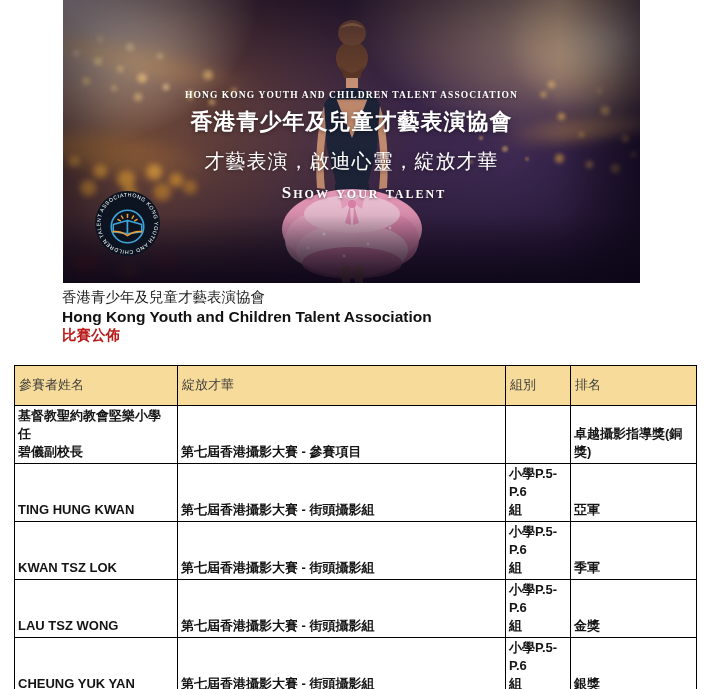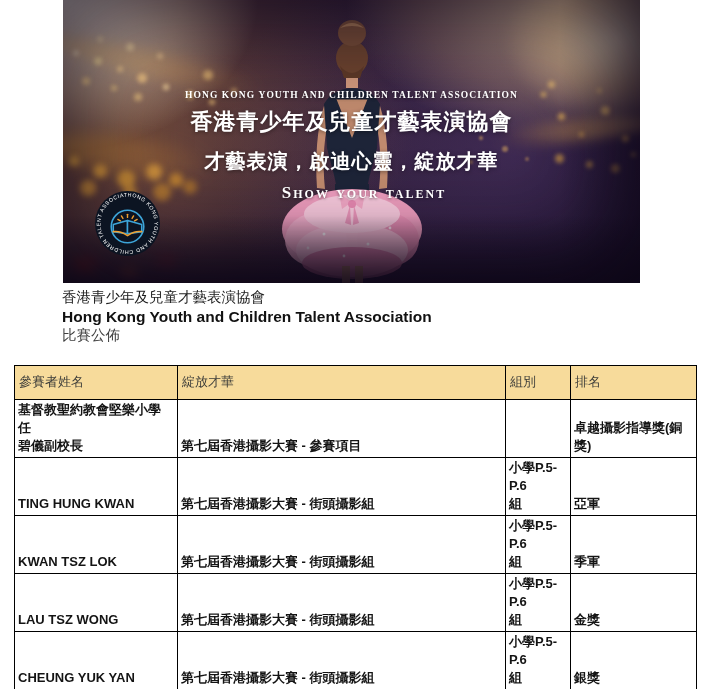--- a/index.html
+++ b/index.html
@@ -61,39 +61,39 @@
     background:
       linear-gradient(to bottom, rgba(14,8,24,0) 76%, rgba(14,8,24,.8) 100%),
       linear-gradient(to right, rgba(14,8,24,0) 86%, rgba(16,9,26,.45) 100%); }
 
   .girl-svg{ position:absolute; left:209px; top:16px; width:160px; height:267px; }
 
   .banner-text{ position:absolute; left:0; top:90px; width:100%; text-align:center; color:#fff; z-index:5; }
   .bt-assoc{ font-family:"Liberation Serif","DejaVu Serif",serif; font-weight:bold;
     font-size:9.5px; letter-spacing:1.1px; margin-bottom:7px; text-shadow:0 1px 3px rgba(0,0,0,.5); }
   .bt-title{ font-size:22px; font-weight:bold; letter-spacing:1px; margin-bottom:11px; text-shadow:0 1px 4px rgba(0,0,0,.45); }
-  .bt-tagline{ font-size:20px; font-weight:bold; letter-spacing:1px; margin-bottom:8px; text-shadow:0 1px 4px rgba(0,0,0,.45); }
+  .bt-tagline{ font-size:20px; font-weight:normal; letter-spacing:1px; margin-bottom:8px; text-shadow:0 1px 4px rgba(0,0,0,.45); }
   .bt-show{ font-family:"Liberation Serif","DejaVu Serif",serif; font-variant:small-caps; font-weight:bold;
     font-size:17px; letter-spacing:2px; text-shadow:0 1px 3px rgba(0,0,0,.5);padding-left:25px; }
 
   .logo-svg{ position:absolute; left:32px; top:191px; width:65px; height:65px; z-index:6; }
 
   
   .heading{ position:absolute; left:62px; top:288px; line-height:19px; }
   .h-zh{ font-size:14.5px; color:#1d1d1d; }
   .h-en{ font-size:15.5px; font-weight:bold; color:#111; }
-  .h-sub{ font-size:14.5px; color:#404040; }
+  .h-sub{ font-size:14.5px; color:#b91c1c;font-weight:bold; }
 
   
   table.results{ position:absolute; left:14px; top:365px; width:682px;
     border-collapse:collapse; table-layout:fixed; font-size:13px; color:#141414; }
   .results th, .results td{ border:1px solid #000; padding:1px 3px 2px 3px;
     overflow:hidden; white-space:pre-line; line-height:18px; }
   .results th{ background:#F7DB9B; color:#3E3E3A; font-weight:normal; text-align:left;
-    height:34px; vertical-align:middle; padding-left:4px; }
+    height:40px; vertical-align:middle; padding-left:4px; }
   .results td{ vertical-align:bottom; height:40px;font-weight:bold; }
 </style>
 </head>
 <body>
 
 <div class="banner">
   <div class="layer streak1"></div>
   <div class="layer streak2"></div>
   <div class="layer streak3"></div>
   <div class="layer bokeh bokeh-a"></div>

